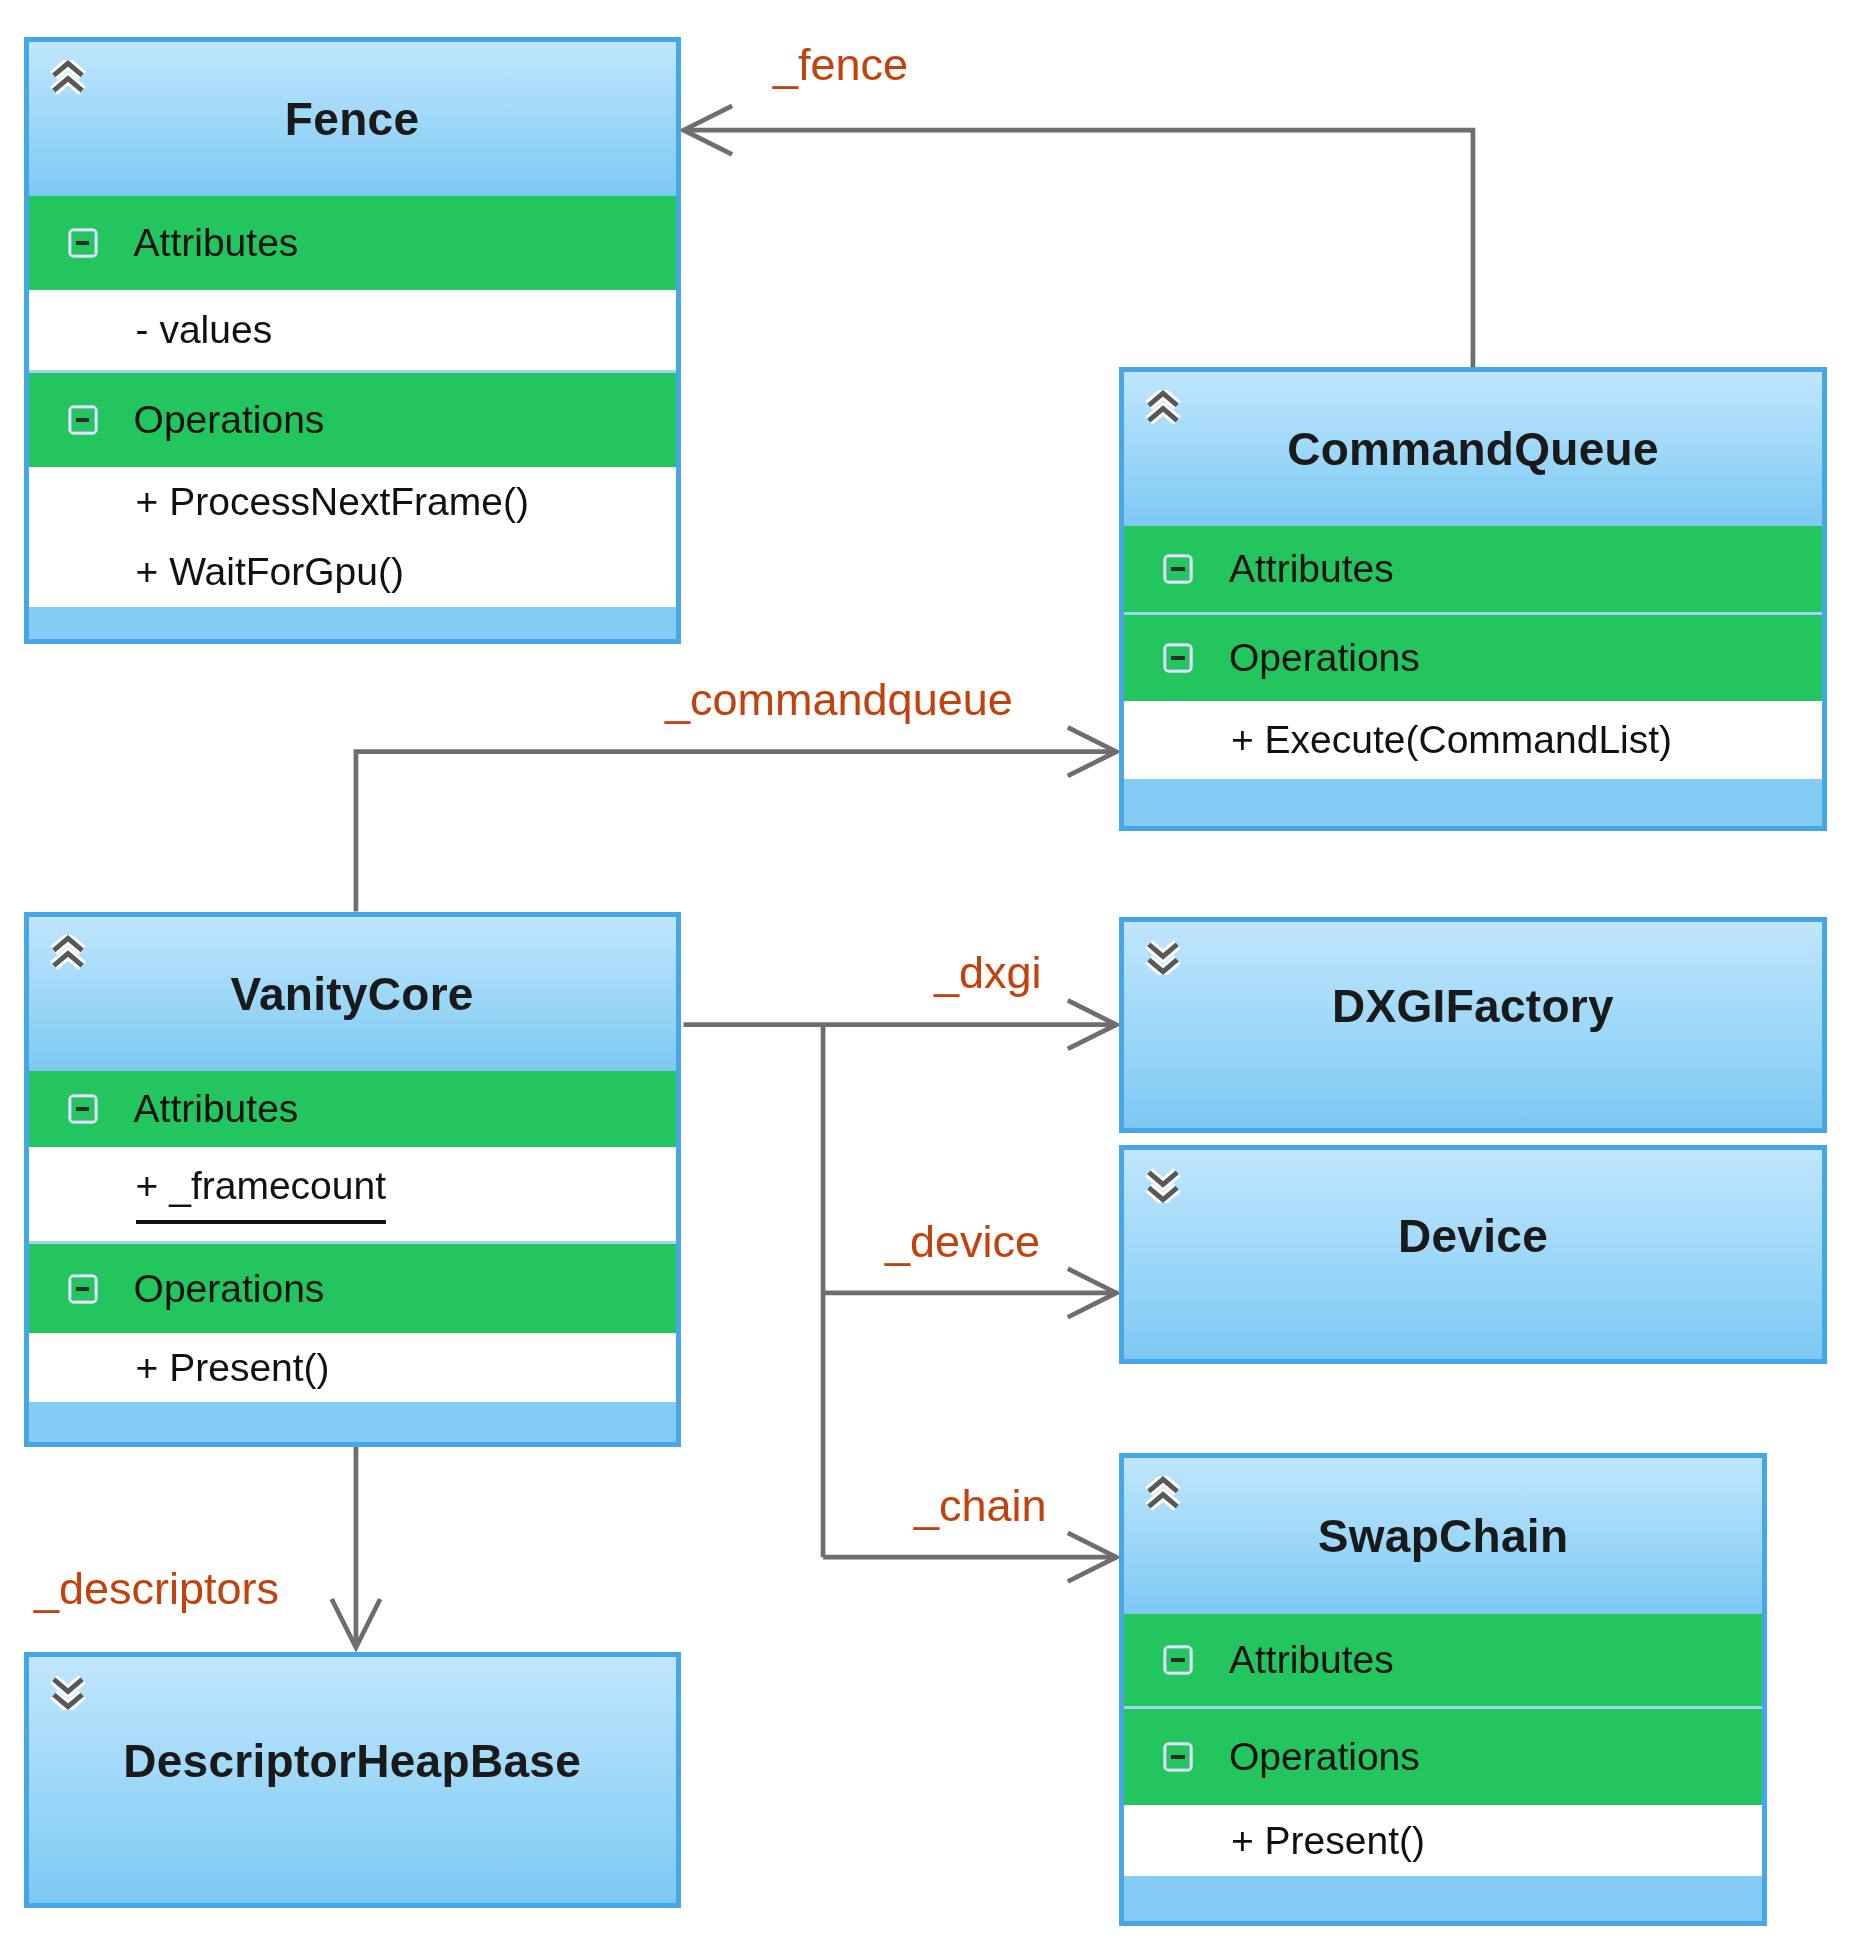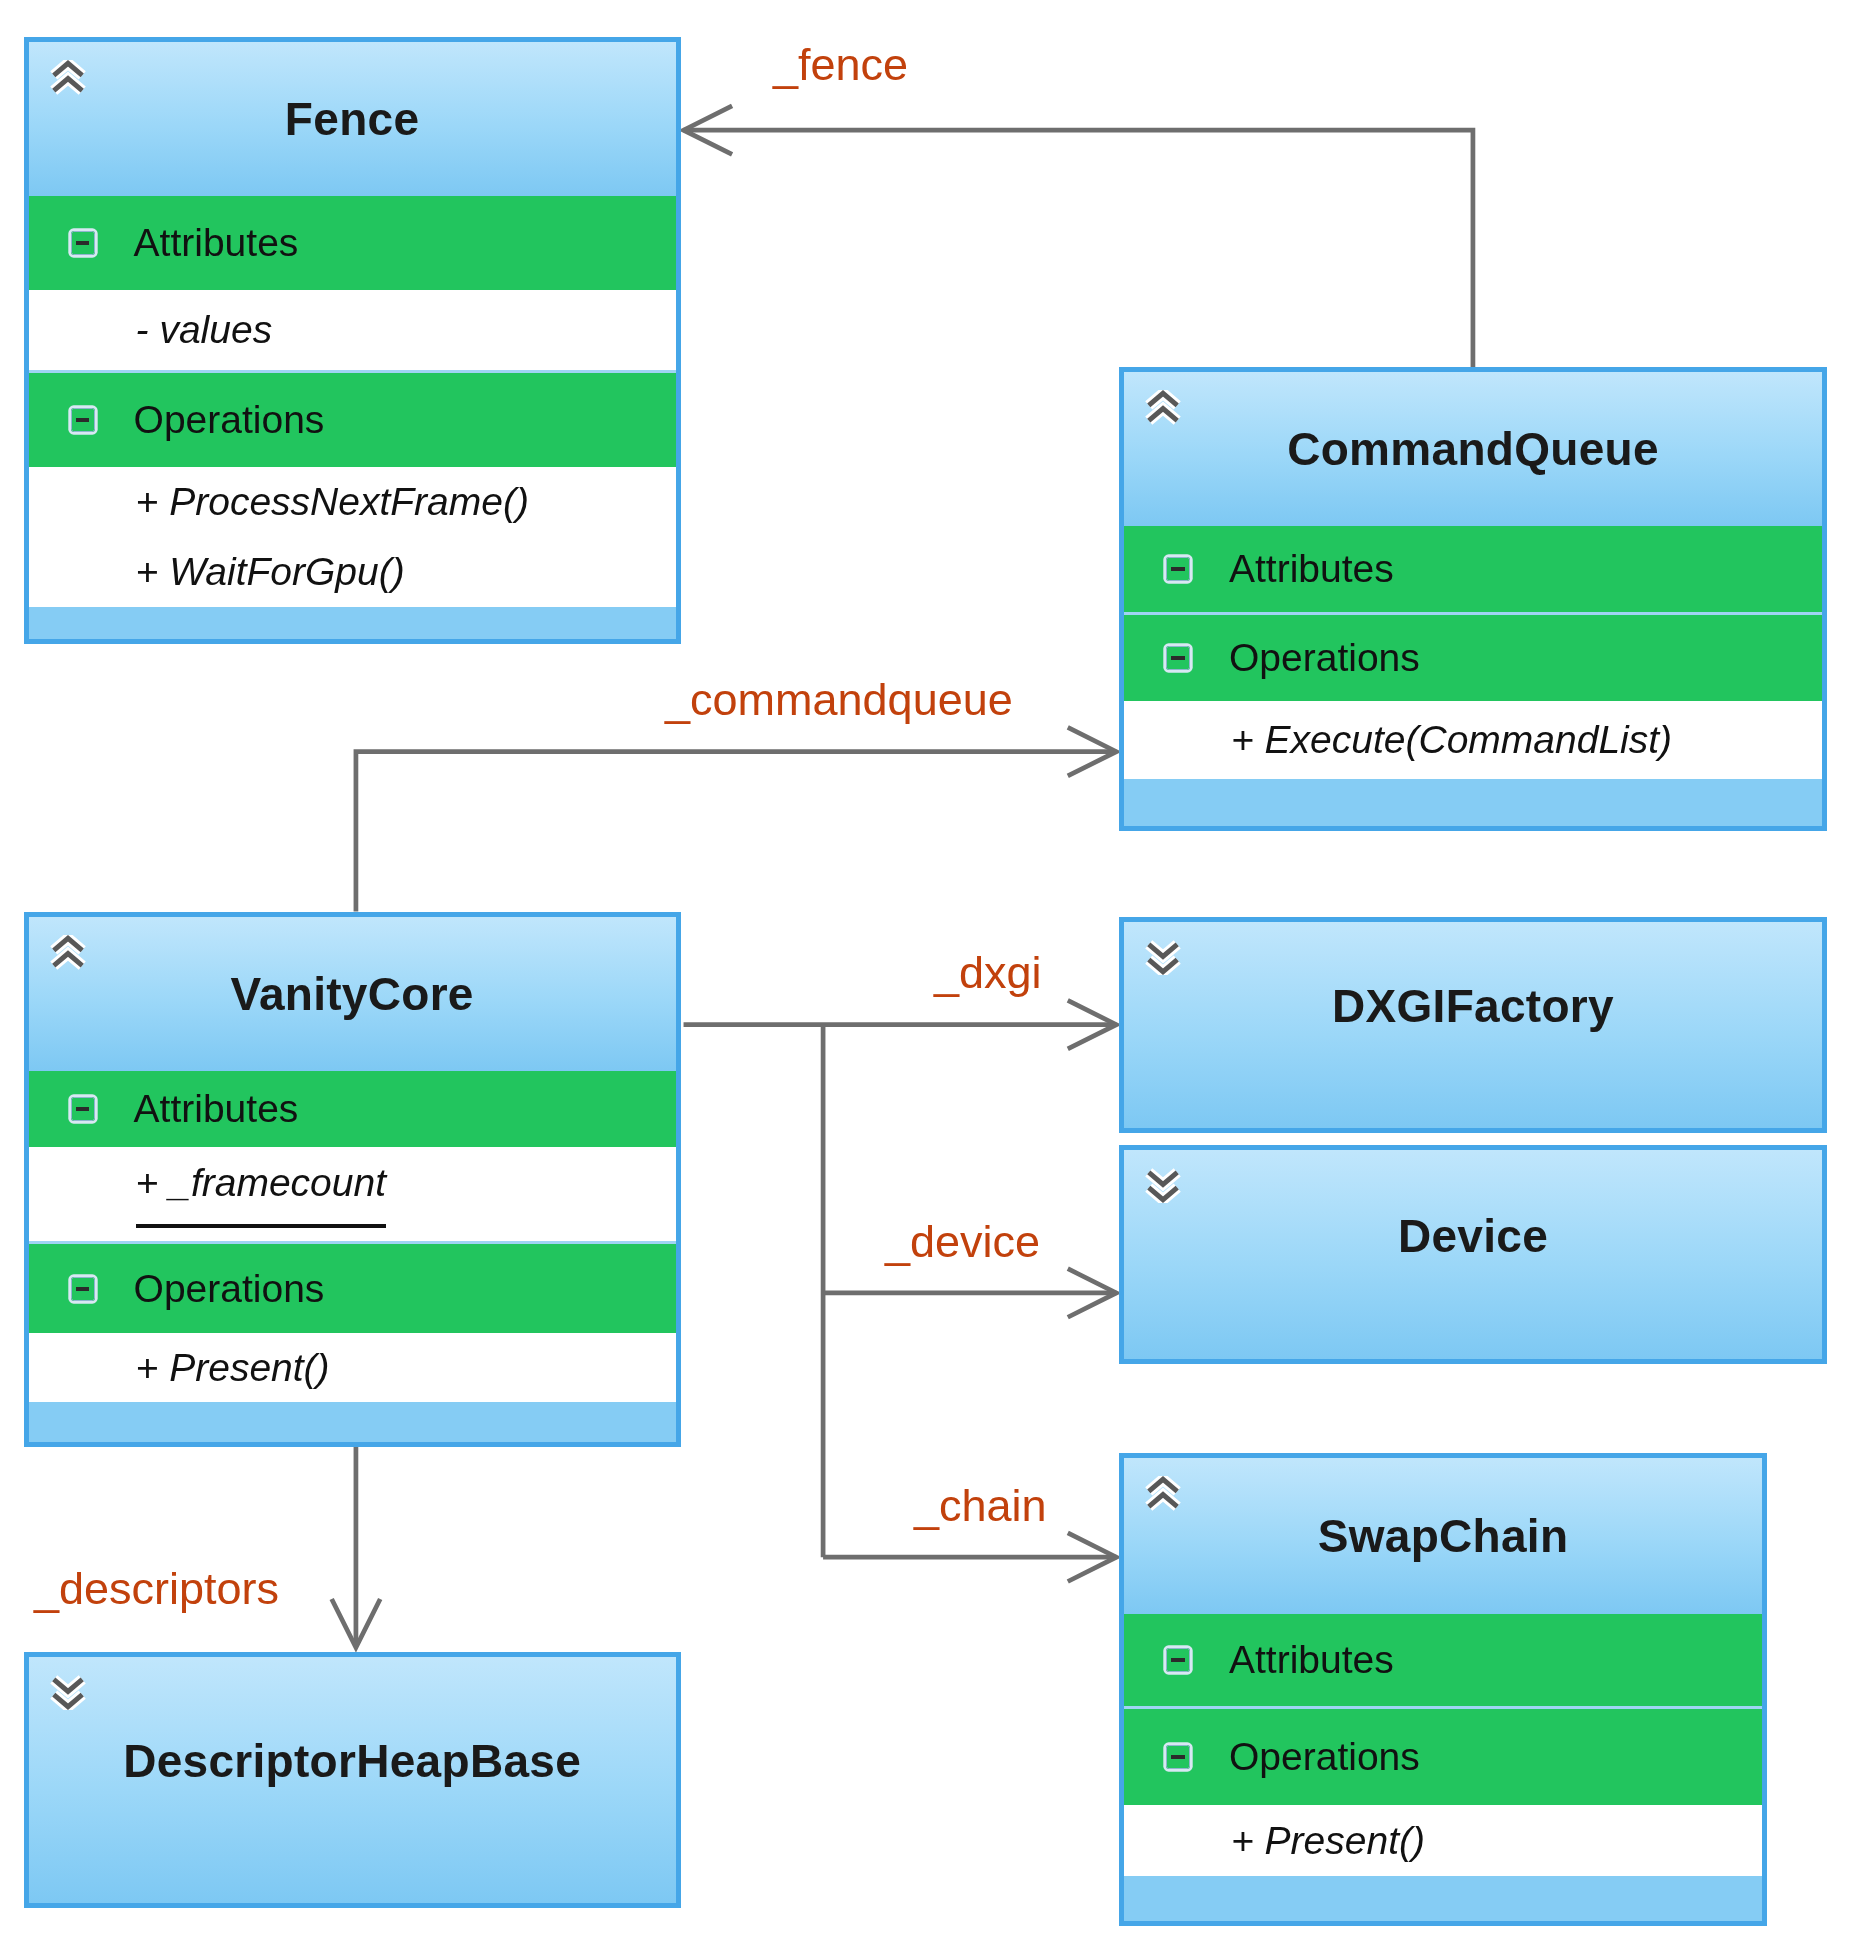--- a/index.html
+++ b/index.html
@@ -38,22 +38,22 @@
     width:24px; height:24px; box-sizing:border-box;
     border:1.3px solid #8fb6cf; border-radius:2.7px;
     background:linear-gradient(180deg,#ffffff 0%,#ececе6 50%,#c6c8ba 100%);
     background:linear-gradient(180deg,#ffffff 0%,#ececе6 50%,#c6c8ba 100%);
     box-shadow:0 0 0 2.7px #d8e8f3;
     display:flex; align-items:center; justify-content:center;
   }
   .pm .bar { width:13.5px; height:4px; background:#2b2b2b; }
 
   .member { flex:0 0 auto; background:#ffffff; display:flex; align-items:center;
-            padding-left:107px; font-size:39px; color:#111111;font-style:italic; }
-  .member .static-underline { border-bottom:4px solid #111111; padding-bottom:19px; }
+            padding-left:107px; font-size:39px; color:#111111; }
+  .member .static-underline { border-bottom:4px solid #111111; padding-bottom:12px; }
 
   .footer { flex:1 1 auto; background:#85ccf4; }
 
   .edge-label { position:absolute; font-size:45px; color:#c2410c; white-space:nowrap; }
 </style>
 </head>
 <body>
 
 <div class="stage">
 

